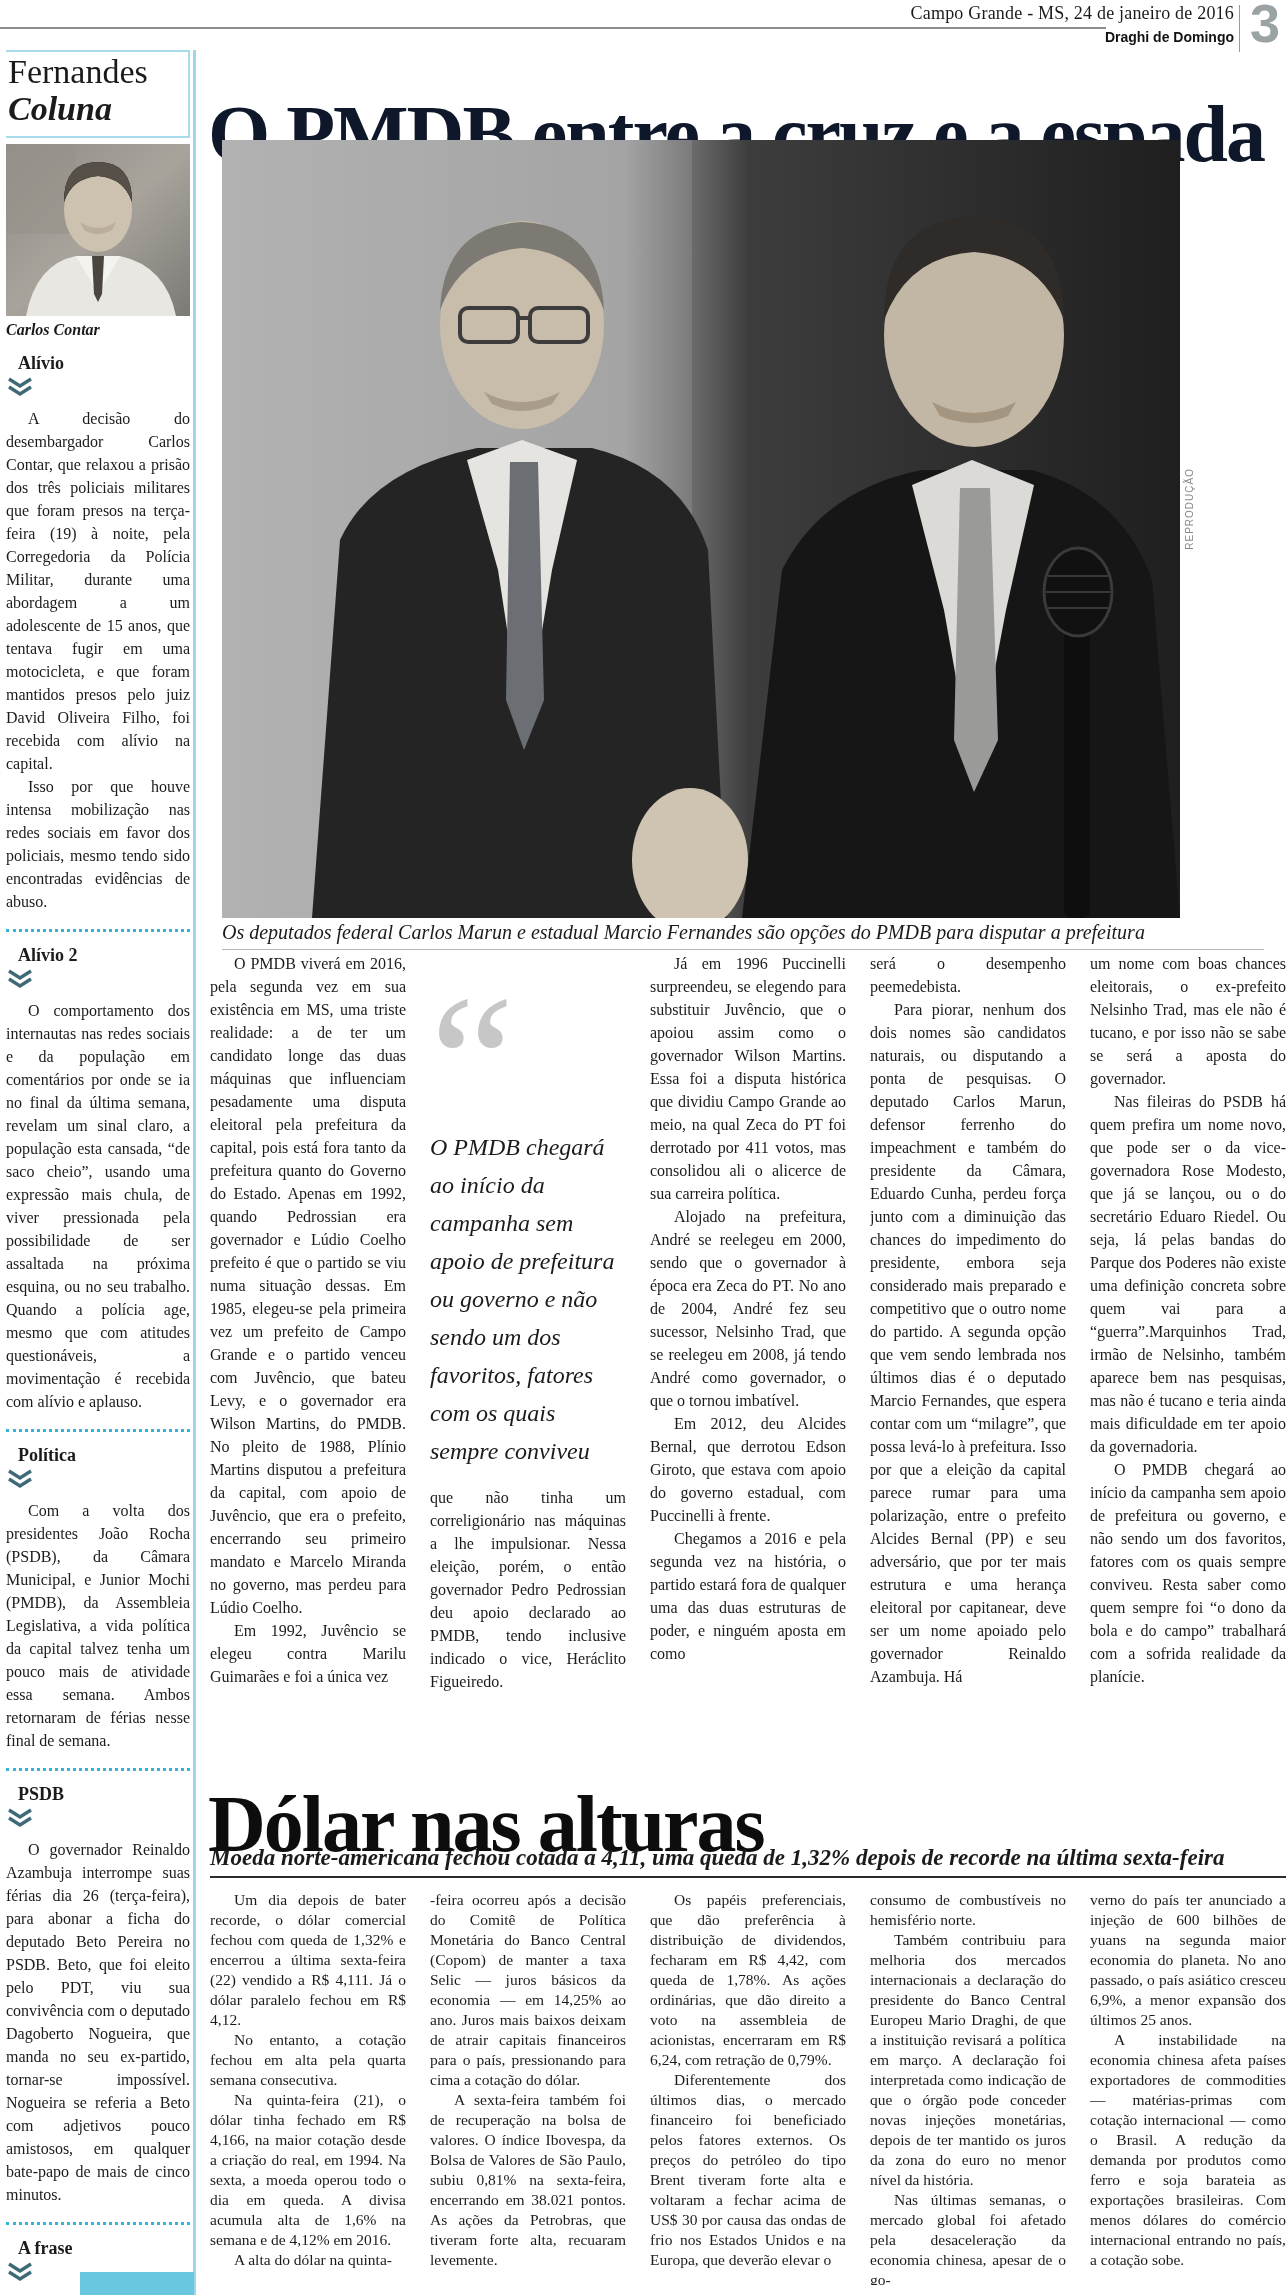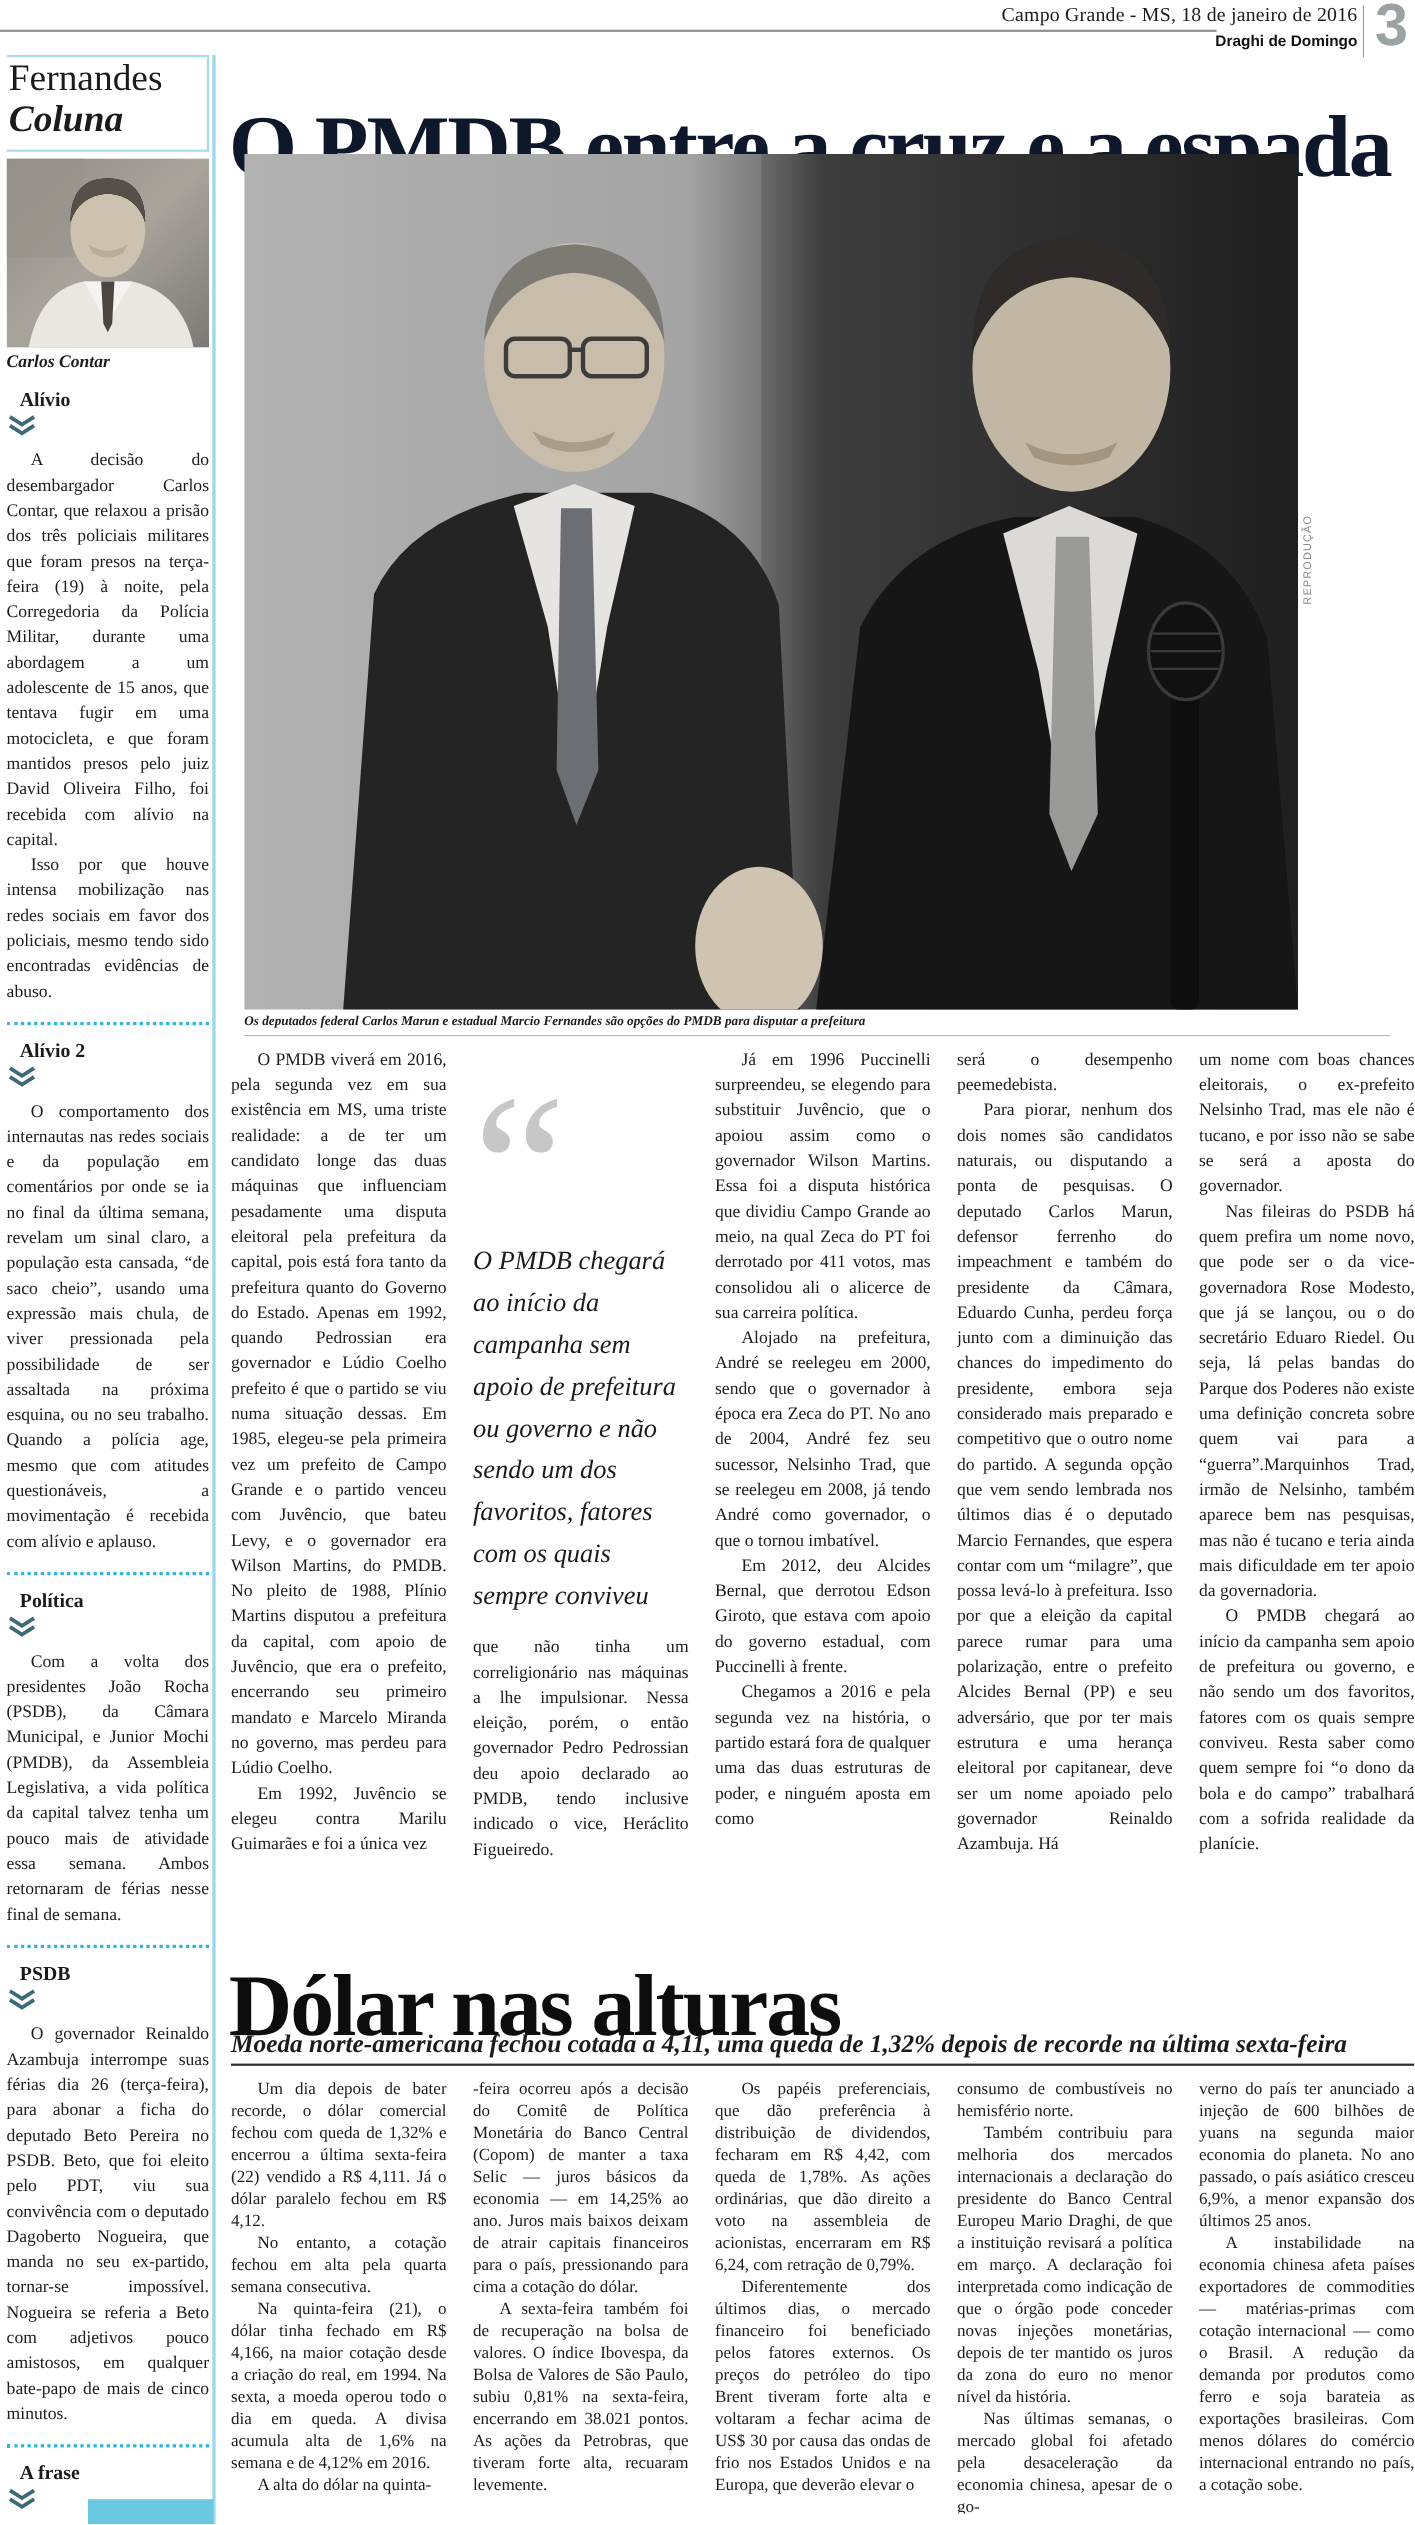--- a/index.html
+++ b/index.html
@@ -34,21 +34,21 @@
   .sb-cyanbar{position:absolute;left:80px;top:2272px;width:114px;height:23px;background:#69c7e0;}
 
   
   .headline1{position:absolute;left:208px;top:38px;width:1078px;font-weight:bold;
              font-size:80px;line-height:84px;letter-spacing:-2px;white-space:nowrap;color:#0f172a;}
   .photo1{position:absolute;left:222px;top:140px;width:958px;height:778px;overflow:hidden;}
   .photo1 svg{display:block;}
   .credit{position:absolute;left:1184px;top:468px;font-family:"Liberation Sans",sans-serif;
           font-size:10px;color:#8a8a8a;letter-spacing:1px;writing-mode:vertical-rl;
           transform:rotate(180deg);}
-  .caption1{position:absolute;left:222px;top:921px;width:1042px;font-size:12px;font-weight:bold;
+  .caption1{position:absolute;left:222px;top:921px;width:1042px;font-size:20px;font-weight:normal;
             font-style:italic;border-bottom:1px solid #b5b5b5;padding-bottom:5px;}
   .cols{position:absolute;left:210px;width:1076px;display:flex;gap:24px;}
   .cols1{top:952px;height:772px;}
   .col{flex:1;min-width:0;overflow:hidden;font-size:16px;line-height:23px;text-align:justify;}
   .p{margin:0;text-indent:24px;}
   .p.ni{text-indent:0;}
   .qmark{height:140px;font-size:190px;line-height:165px;color:#c7c7c7;letter-spacing:-12px;
          text-indent:0;margin-top:28px;overflow:visible;text-align:left;}
   .qtext{font-size:24px;line-height:38px;font-style:italic;text-align:left;margin:8px 0 16px;}
 
@@ -58,21 +58,21 @@
   .subhead{position:absolute;left:210px;top:1845px;width:1076px;font-size:23px;font-weight:bold;
            font-style:italic;border-bottom:2px solid #2b2b2b;padding-bottom:5px;}
   .cols2{top:1890px;height:395px;}
   .cols2 .col{font-size:15.5px;line-height:20px;}
 </style>
 </head>
 <body>
 
 <div id="page">
 
-  <div class="h-date">Campo Grande - MS, 18 de janeiro de 2016</div>
+  <div class="h-date">Campo Grande - MS, 24 de janeiro de 2016</div>
   <div class="h-rule"></div>
   <div class="h-pub">Draghi de Domingo</div>
   <div class="h-sep"></div>
   <div class="h-num">3</div>
 
   <div class="v-div"></div>
 
   <div class="sidebar">
 
     <div class="sb-titlebox">

